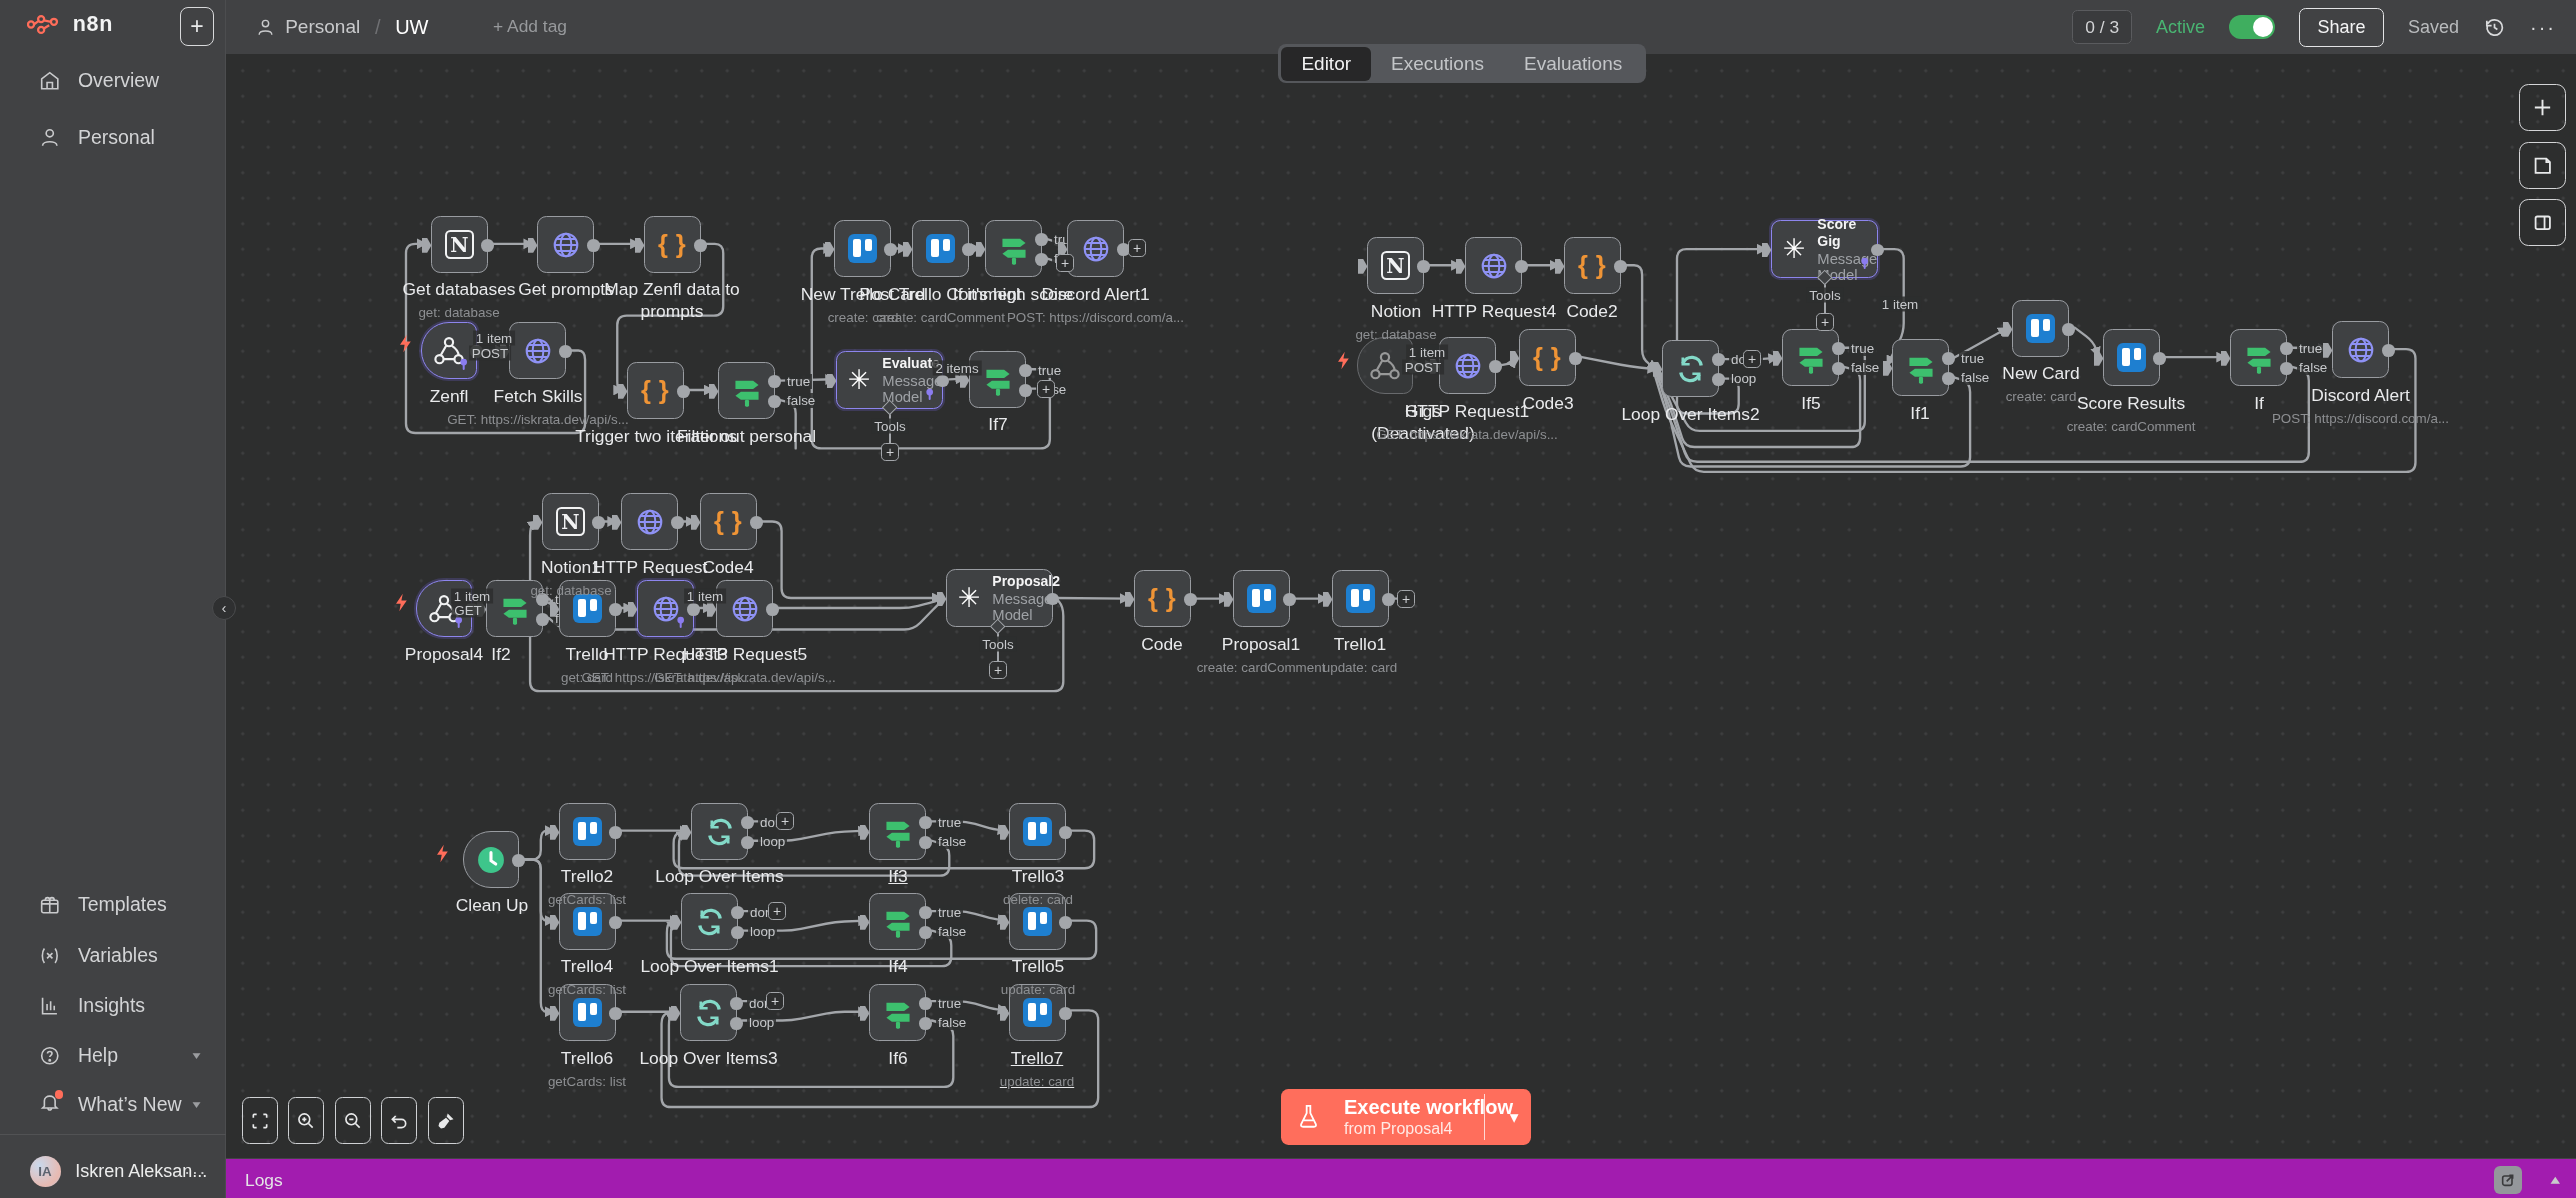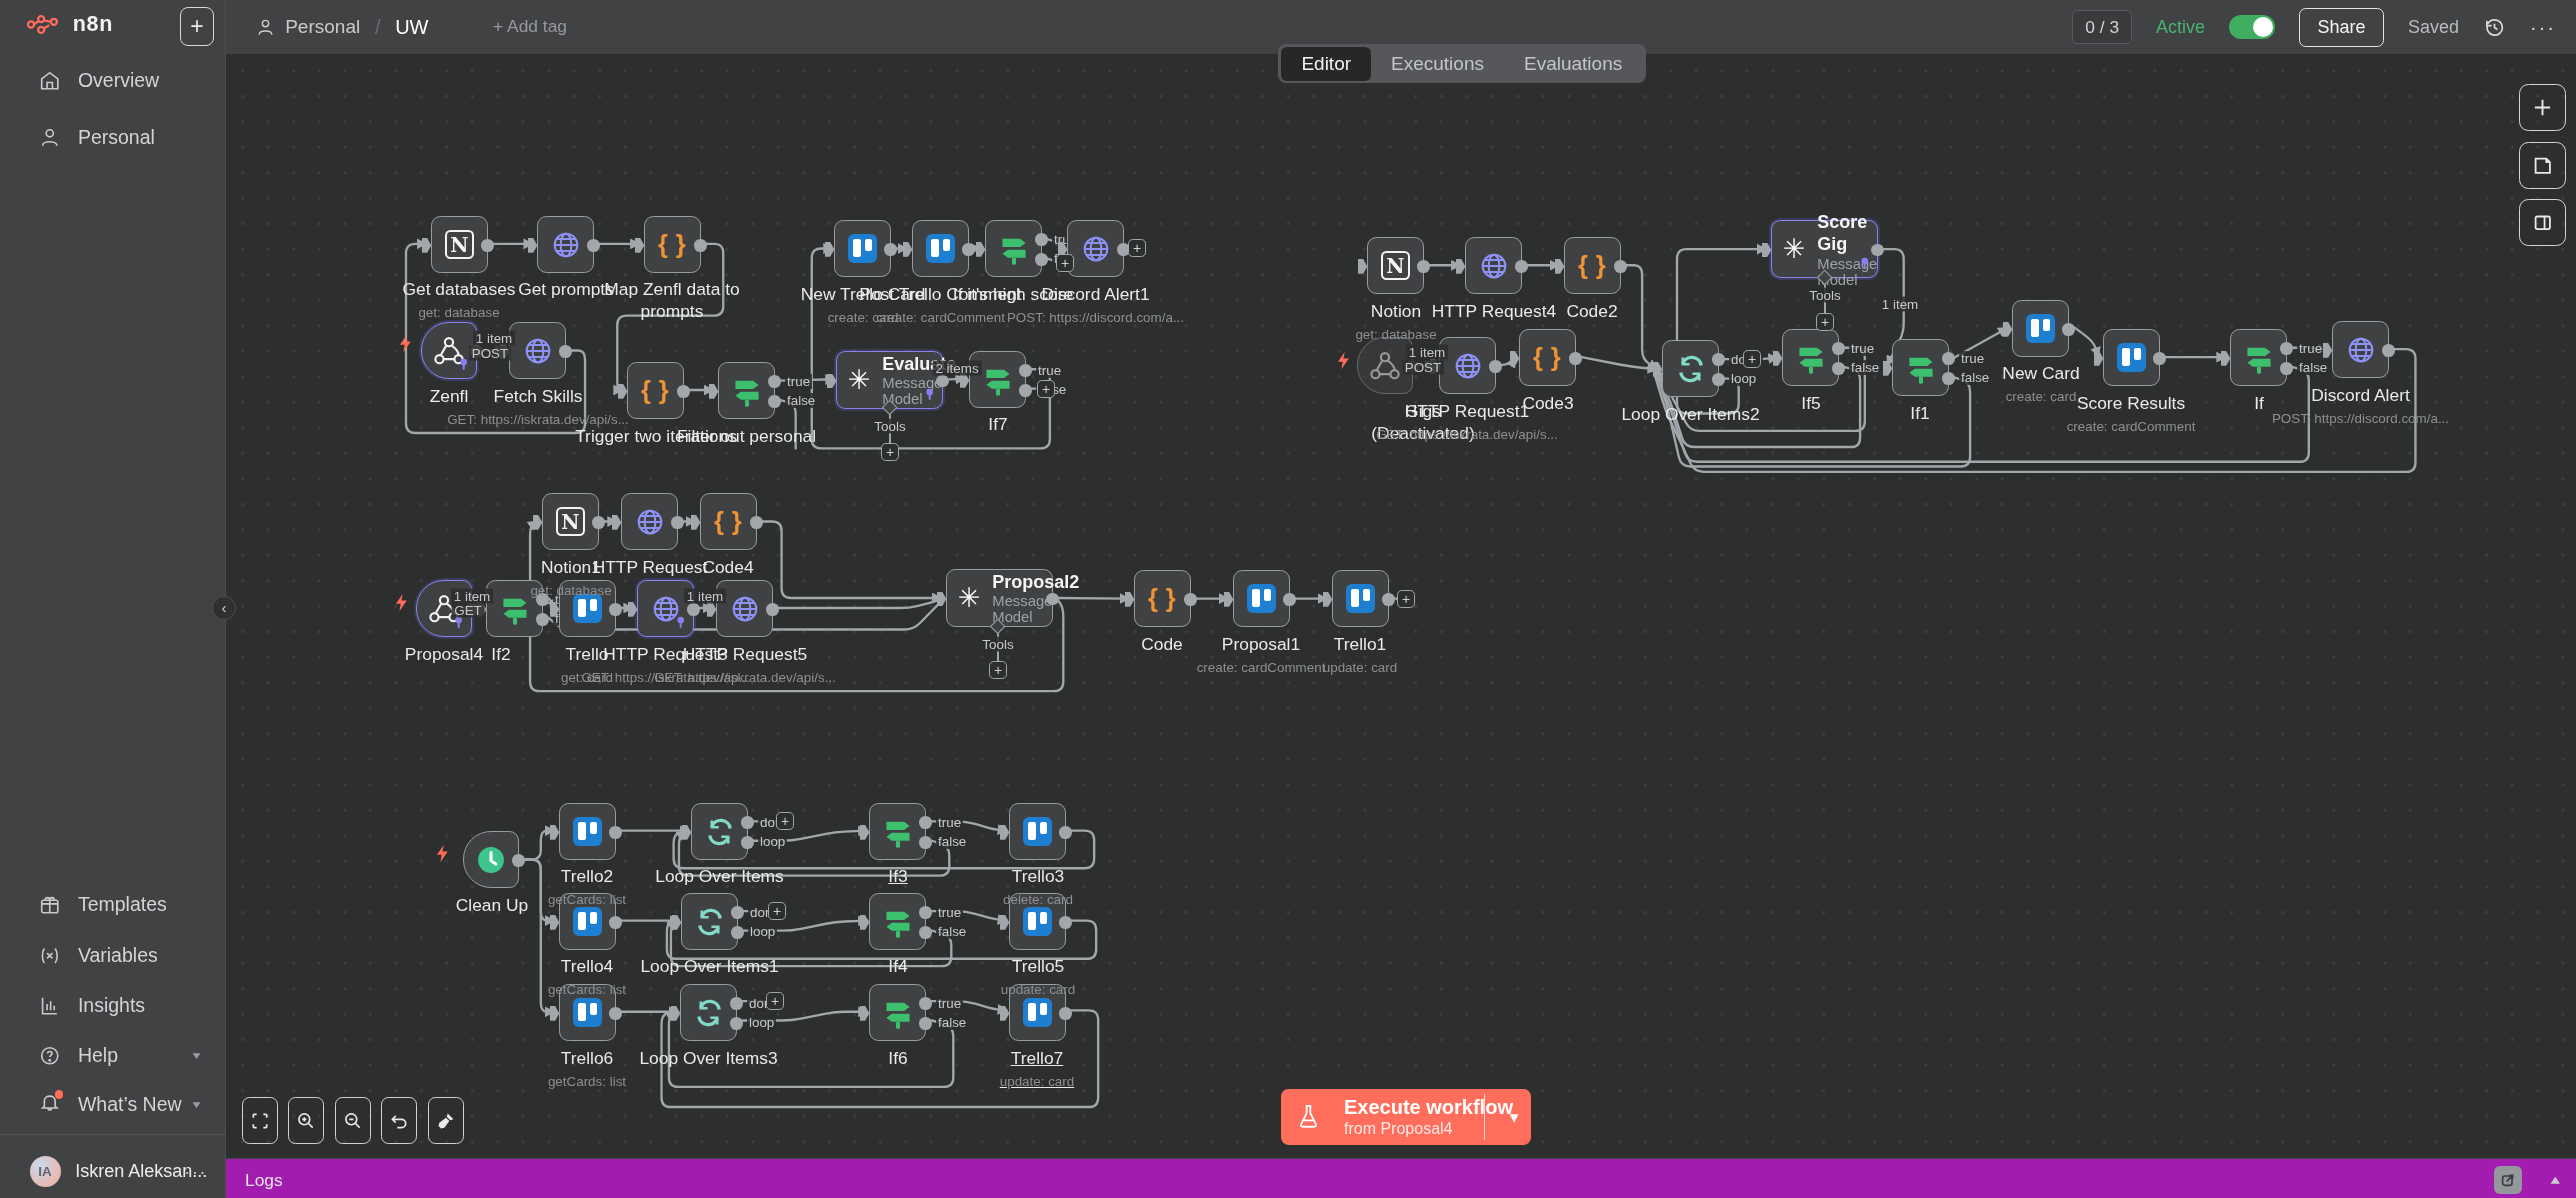--- a/index.html
+++ b/index.html
@@ -57,21 +57,21 @@
     background:#2d2e2e;
     background-image:radial-gradient(#3e3f40 1.5px, transparent 1.6px);
     background-size:25.5px 25.5px; background-position:4px 4px; overflow:hidden; }
   #wires { position:absolute; left:0; top:0; z-index:1; }
   .node { position:absolute; background:#3f4143; border:1.7px solid #999ca1; border-radius:9.4px; z-index:5;
     display:flex; align-items:center; justify-content:center; cursor:pointer; }
   .node.trigger { border-radius:28px 9.4px 9.4px 28px; }
   .node.ai { justify-content:flex-start; padding-left:10.7px; gap:12px; }
   .node.selected { border-color:#8d85ee; box-shadow:0 0 0 2px rgba(124,108,240,.22); }
   .node.dim { opacity:.55; }
-  .ai .ai-title { color:#f4f4f5; font-size:18px; font-weight:600; line-height:1.25; }
+  .ai .ai-title { color:#f4f4f5; font-size:14px; font-weight:600; line-height:1.25; }
   .ai .ai-sub { color:#9fa2a6; font-size:14.8px; }
   .nlabel { position:absolute; text-align:center; color:#e9eaec; font-size:17.4px; font-weight:500;
     line-height:1.25; z-index:6; }
   .nsub { color:#8d8f92; font-size:13.4px; font-weight:400; margin-top:4px; }
   .port-out { position:absolute; width:12.7px; height:12.7px; border-radius:50%; background:#a3a6aa; z-index:7; }
   .port-label { position:absolute; color:#c7c9cc; font-size:13.4px; z-index:7;
     background:rgba(45,46,46,.85); padding:0 2px; }
   .port-in { position:absolute; width:9.4px; height:14.8px; background:#a3a6aa; z-index:7;
     clip-path:polygon(0 0,55% 0,100% 50%,55% 100%,0 100%); }
   .pin { position:absolute; right:5.4px; bottom:3.4px; z-index:8; }

